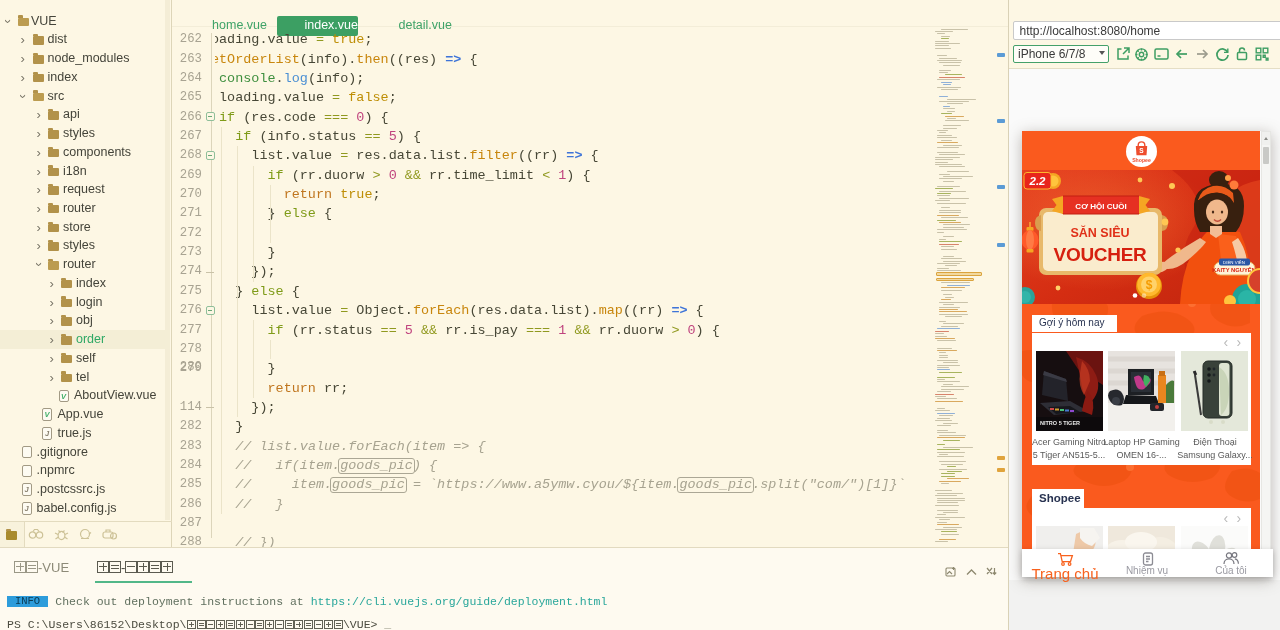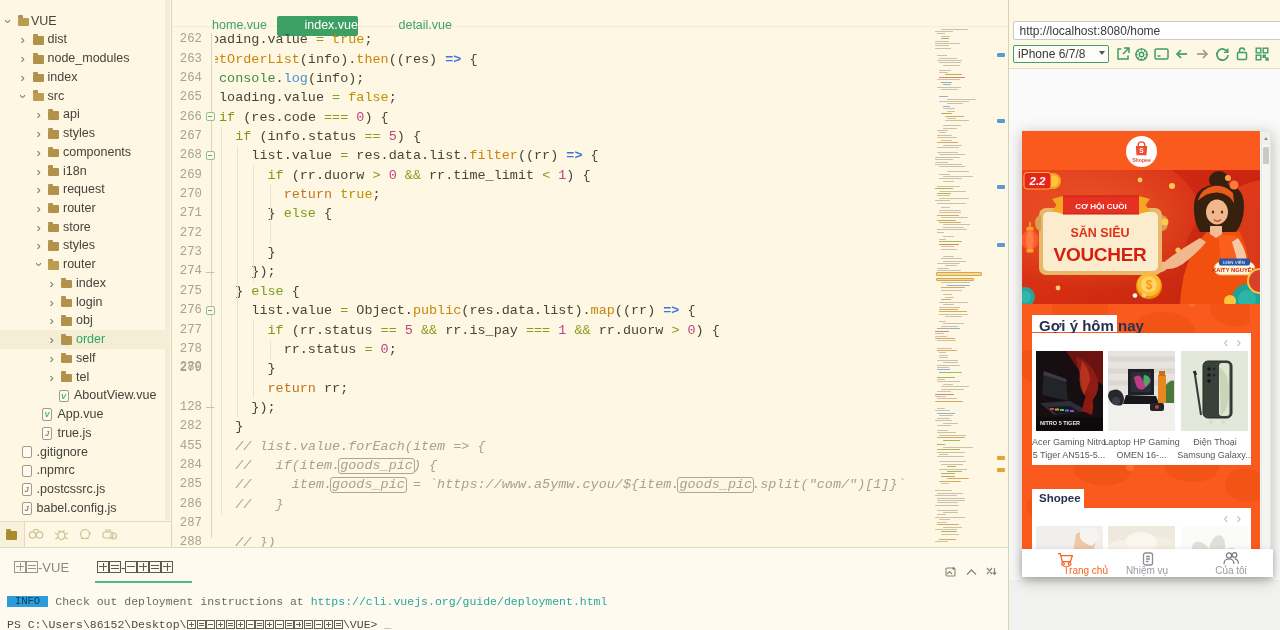--- a/index.html
+++ b/index.html
@@ -234,23 +234,23 @@
 <div class="ln" style="top:174.15px;width:30px">271</div>
 <div class="ln" style="top:193.50px;width:30px">272</div>
 <div class="ln" style="top:212.85px;width:30px">273</div>
 <div class="ln" style="top:232.20px;width:30px">274</div>
 <div class="ln" style="top:251.55px;width:30px">275</div>
 <div class="ln" style="top:270.90px;width:30px">276</div>
 <div class="ln" style="top:290.25px;width:30px">277</div>
 <div class="ln" style="top:309.60px;width:30px">278</div>
 <div class="ln" style="top:328.95px;width:30px">279</div>
 <div class="ln" style="top:328px;width:30px">280</div>
-<div class="ln" style="top:367.65px;width:30px">128</div>
+<div class="ln" style="top:367.65px;width:30px">114</div>
 <div class="ln" style="top:387.00px;width:30px">282</div>
-<div class="ln" style="top:406.35px;width:30px">455</div>
+<div class="ln" style="top:406.35px;width:30px">283</div>
 <div class="ln" style="top:425.70px;width:30px">284</div>
 <div class="ln" style="top:445.05px;width:30px">285</div>
 <div class="ln" style="top:464.40px;width:30px">286</div>
 <div class="ln" style="top:483.75px;width:30px">287</div>
 <div class="ln" style="top:503.10px;width:30px">288</div>
 </div>
   <div id="foldline"></div>
   <div id="code">
 <div class="cl" style="top:0.00px">      loading.value <span class="o">=</span> <span class="t">true</span>;</div>
 <div class="cl" style="top:19.35px">      <span class="f">getOrderList</span>(info).<span class="f">then</span>((res) <span class="aw">=&gt;</span> {</div>
@@ -258,23 +258,22 @@
 <div class="cl" style="top:58.05px">        loading.value <span class="o">=</span> <span class="t">false</span>;</div>
 <div class="cl" style="top:77.40px">        <span class="k">if</span> (res.code <span class="o">===</span> <span class="n">0</span>) {</div>
 <div class="cl" style="top:96.75px">          <span class="k">if</span> (info.status <span class="o">==</span> <span class="n">5</span>) {</div>
 <div class="cl" style="top:116.10px">            list.value <span class="o">=</span> res.data.list.<span class="f">filter</span>((rr) <span class="aw">=&gt;</span> {</div>
 <div class="cl" style="top:135.45px">              <span class="k">if</span> (rr.duorw <span class="o">&gt;</span> <span class="n">0</span> <span class="o">&amp;&amp;</span> rr.time_limit <span class="o">&lt;</span> <span class="n">1</span>) {</div>
 <div class="cl" style="top:154.80px">                <span class="r">return</span> <span class="t">true</span>;</div>
 <div class="cl" style="top:174.15px">              } <span class="k">else</span> {</div>
 <div class="cl" style="top:212.85px">              }</div>
 <div class="cl" style="top:232.20px">            });</div>
 <div class="cl" style="top:251.55px">          } <span class="k">else</span> {</div>
-<div class="cl" style="top:270.90px">            list.value <span class="o">=</span> Object.<span class="f">public</span>(res.data.list).<span class="f">map</span>((rr) <span class="aw">=&gt;</span> {</div>
+<div class="cl" style="top:270.90px">            list.value <span class="o">=</span> Object.<span class="f">forEach</span>(res.data.list).<span class="f">map</span>((rr) <span class="aw">=&gt;</span> {</div>
 <div class="cl" style="top:290.25px">              <span class="k">if</span> (rr.status <span class="o">==</span> <span class="n">5</span> <span class="o">&amp;&amp;</span> rr.is_pay <span class="o">===</span> <span class="n">1</span> <span class="o">&amp;&amp;</span> rr.duorw <span class="o">&gt;</span> <span class="n">0</span>) {</div>
-<div class="cl" style="top:309.60px">                rr.status <span class="o">=</span> <span class="n">0</span>;</div>
 <div class="cl" style="top:328.95px">              }</div>
 <div class="cl" style="top:348.30px">              <span class="r">return</span> rr;</div>
 <div class="cl" style="top:367.65px">            });</div>
 <div class="cl" style="top:387.00px">          }</div>
 <div class="cl" style="top:406.35px">          <span class="c">// list.value.forEach(item =&gt; {</span></div>
 <div class="cl" style="top:425.70px">          <span class="c">//   if(item.<span class="hl">goods_pic</span>) {</span></div>
 <div class="cl" style="top:445.05px">          <span class="c">//     item.<span class="hl">goods_pic</span> = `https://www.a5ymw.cyou/${item.<span class="hl">goods_pic</span>.split("com/")[1]}`</span></div>
 <div class="cl" style="top:464.40px">          <span class="c">//   }</span></div>
 <div class="cl" style="top:483.75px"></div>
 <div class="cl" style="top:503.10px">          <span class="c">// })</span></div>
@@ -674,21 +673,21 @@
           <circle cx="143" cy="52" r="3.4" fill="#ffc754"></circle>
           <circle cx="118" cy="10" r="2.4" fill="#ffc754"></circle>
           <circle cx="156" cy="80" r="2.6" fill="#ffc754"></circle>
           <circle cx="36" cy="118" r="2.4" fill="#ffd26a"></circle>
 
         <circle cx="113" cy="125.5" r="2.3" fill="#fff"></circle>
           <circle cx="122" cy="125.5" r="2.3" fill="#fff" opacity=".45"></circle>
       </svg>
 
       <div class="abs" style="left:10px;top:183.8px;width:85px;height:17.7px;background:#fff"></div>
-      <div class="abs" style="left:17px;top:186.3px;font-size:15px;font-weight:bold;color:#273250">Gợi ý hôm nay</div>
+      <div class="abs" style="left:17px;top:186.3px;font-size:10px;font-weight:normal;color:#273250">Gợi ý hôm nay</div>
 
       <div class="abs" style="left:9.5px;top:201.5px;width:219.5px;height:132.5px;background:#fff">
         <div class="abs" style="left:192px;top:1px;font-size:14px;color:#b9b9b9">‹</div>
         <div class="abs" style="left:205px;top:1px;font-size:14px;color:#b9b9b9">›</div>
         <div class="abs" style="left:4px;top:18px"><svg width="67" height="80" viewBox="0 0 67 80">
               <rect width="67" height="80" fill="#160e10"></rect>
 <path d="M30 0h37v34L42 18z" fill="#6b1310"></path>
               <path d="M40 6q14 4 20 18t-4 26q-8-2-10-14t-6-30z" fill="#8e1c14"></path>
 <path d="M46 10q8 8 8 20l-6 14q-6-10-4-22t2-12z" fill="#c23a22" opacity=".75"></path>
 <path d="M8 20l22 8 2 22-26-6z" fill="#23232a"></path>
@@ -794,21 +793,21 @@
       <div class="abs" style="left:2px;top:5px;width:0;height:0;border-left:2.5px solid transparent;border-right:2.5px solid transparent;border-bottom:3.5px solid #8a8a86"></div>
       <div class="abs" style="left:1px;top:14.5px;width:6.5px;height:17px;background:#c9c9c6;border-radius:1px"></div>
     </div>
 
     <div class="abs" style="left:13px;top:480px;width:250.5px;height:28px;background:#fff;box-shadow:0 2px 6px rgba(0,0,0,.22)">
       <svg class="abs" style="left:35px;top:2.5px" width="17" height="14" viewBox="0 0 17 14" fill="none" stroke="#f8621e" stroke-width="1.25">
           <path d="M1 1.5h2.4l1.8 8h8.3l1.9-6H4"></path>
           <circle cx="6" cy="12" r="1.3"></circle>
           <circle cx="12.6" cy="12" r="1.3"></circle>
         </svg>
-      <div class="abs" style="left:0px;top:16px;width:86px;text-align:right;font-size:10px;color:#f8621e">Trang chủ</div>
+      <div class="abs" style="left:0px;top:16px;width:86px;text-align:center;font-size:15px;color:#f8621e">Trang chủ</div>
       <svg class="abs" style="left:118.5px;top:2.5px" width="14" height="14" viewBox="0 0 14 14" fill="none" stroke="#8c8c94" stroke-width="1.3">
           <rect x="2.5" y="1" width="9" height="12" rx="2"></rect>
           <path d="M5 4.5h4M5 7h4M5 9.5h2.5"></path>
         </svg>
       <div class="abs" style="left:82px;top:16px;width:86px;text-align:center;font-size:10px;color:#9a9aa2">Nhiệm vụ</div>
       <svg class="abs" style="left:200px;top:2px" width="18" height="15" viewBox="0 0 18 15" fill="none" stroke="#77777f" stroke-width="1.2">
           <circle cx="7" cy="4.5" r="2.6"></circle>
           <path d="M2 13q0-5 5-5t5 5"></path>
           <circle cx="12.5" cy="4" r="2.3"></circle>
           <path d="M12.8 7.8q3.6.6 3.6 5"></path>

